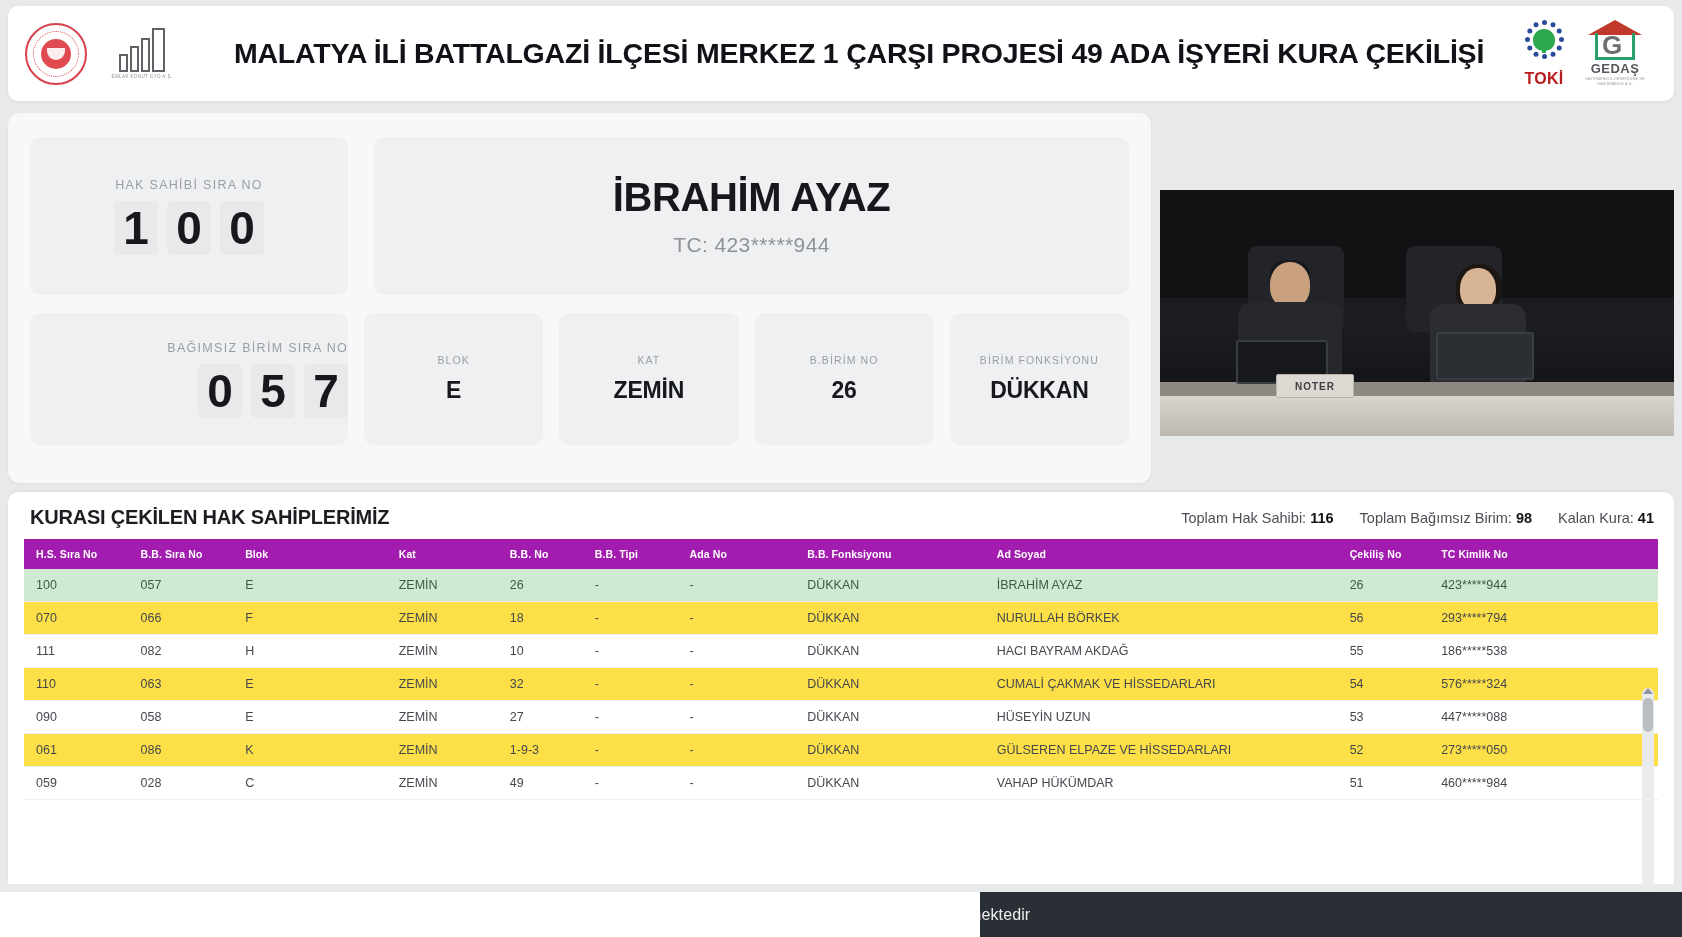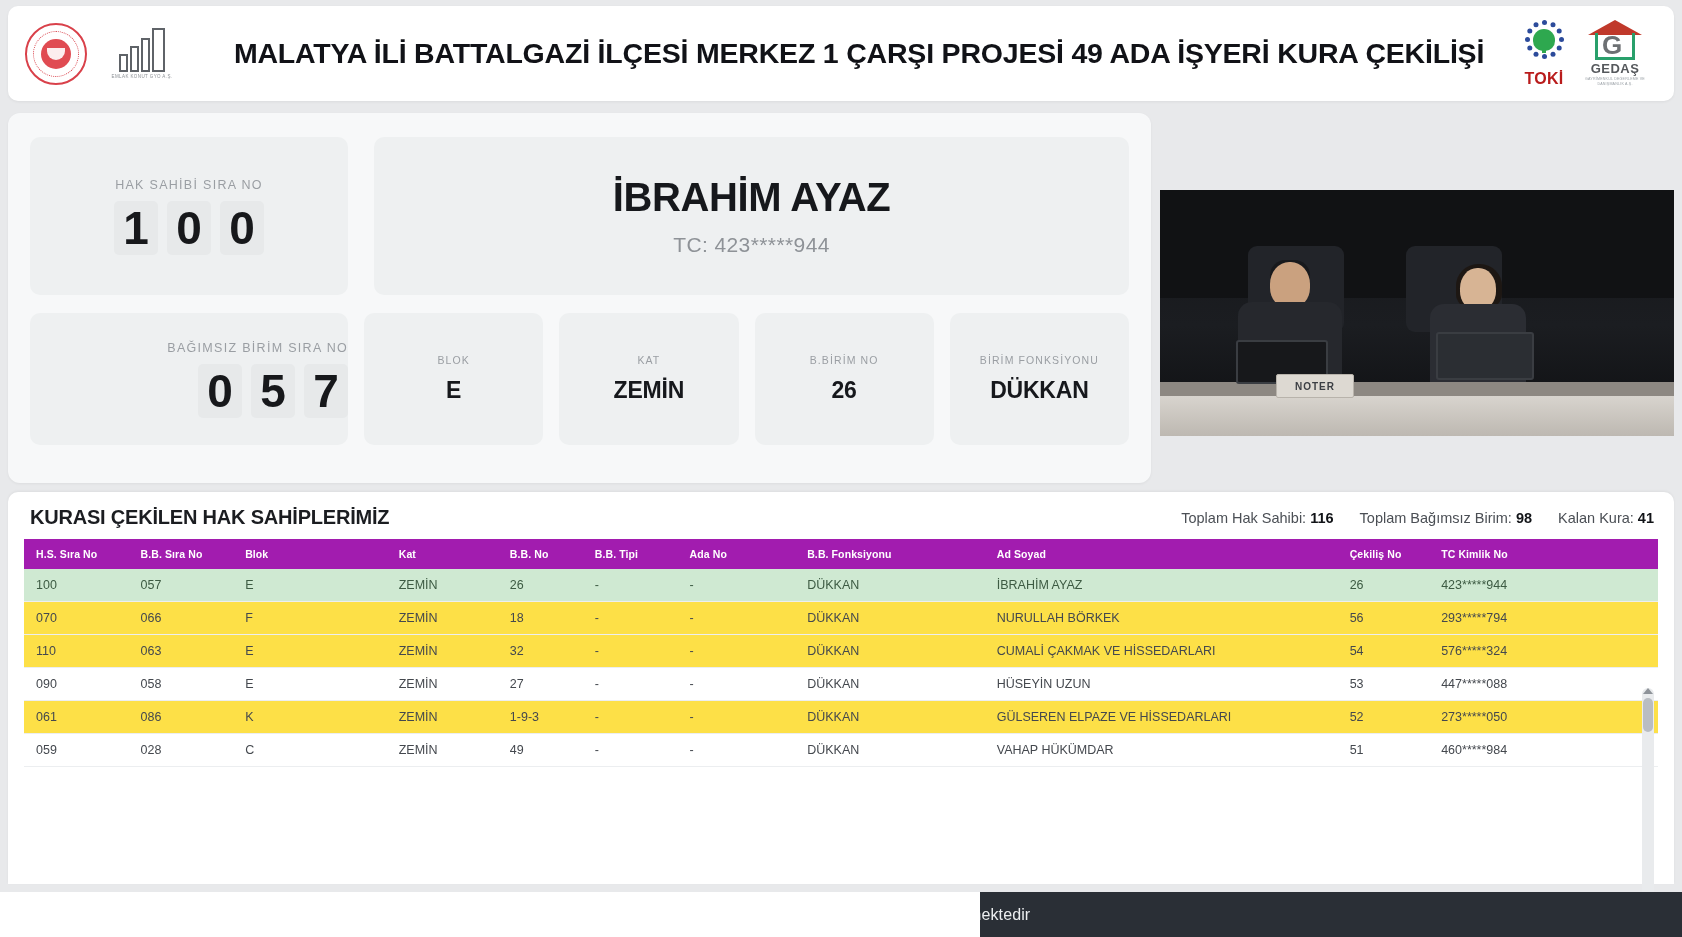--- a/index.html
+++ b/index.html
@@ -567,20 +567,33 @@
             <td>F</td>
             <td>ZEMİN</td>
             <td>18</td>
             <td>-</td>
             <td>-</td>
             <td>DÜKKAN</td>
             <td>NURULLAH BÖRKEK</td>
             <td>56</td>
             <td>293*****794</td>
           </tr>
+          <tr>
+            <td>111</td>
+            <td>082</td>
+            <td>H</td>
+            <td>ZEMİN</td>
+            <td>10</td>
+            <td>-</td>
+            <td>-</td>
+            <td>DÜKKAN</td>
+            <td>HACI BAYRAM AKDAĞ</td>
+            <td>55</td>
+            <td>186*****538</td>
+          </tr>
           <tr class="alt">
             <td>110</td>
             <td>063</td>
             <td>E</td>
             <td>ZEMİN</td>
             <td>32</td>
             <td>-</td>
             <td>-</td>
             <td>DÜKKAN</td>
             <td>CUMALİ ÇAKMAK VE HİSSEDARLARI</td>

